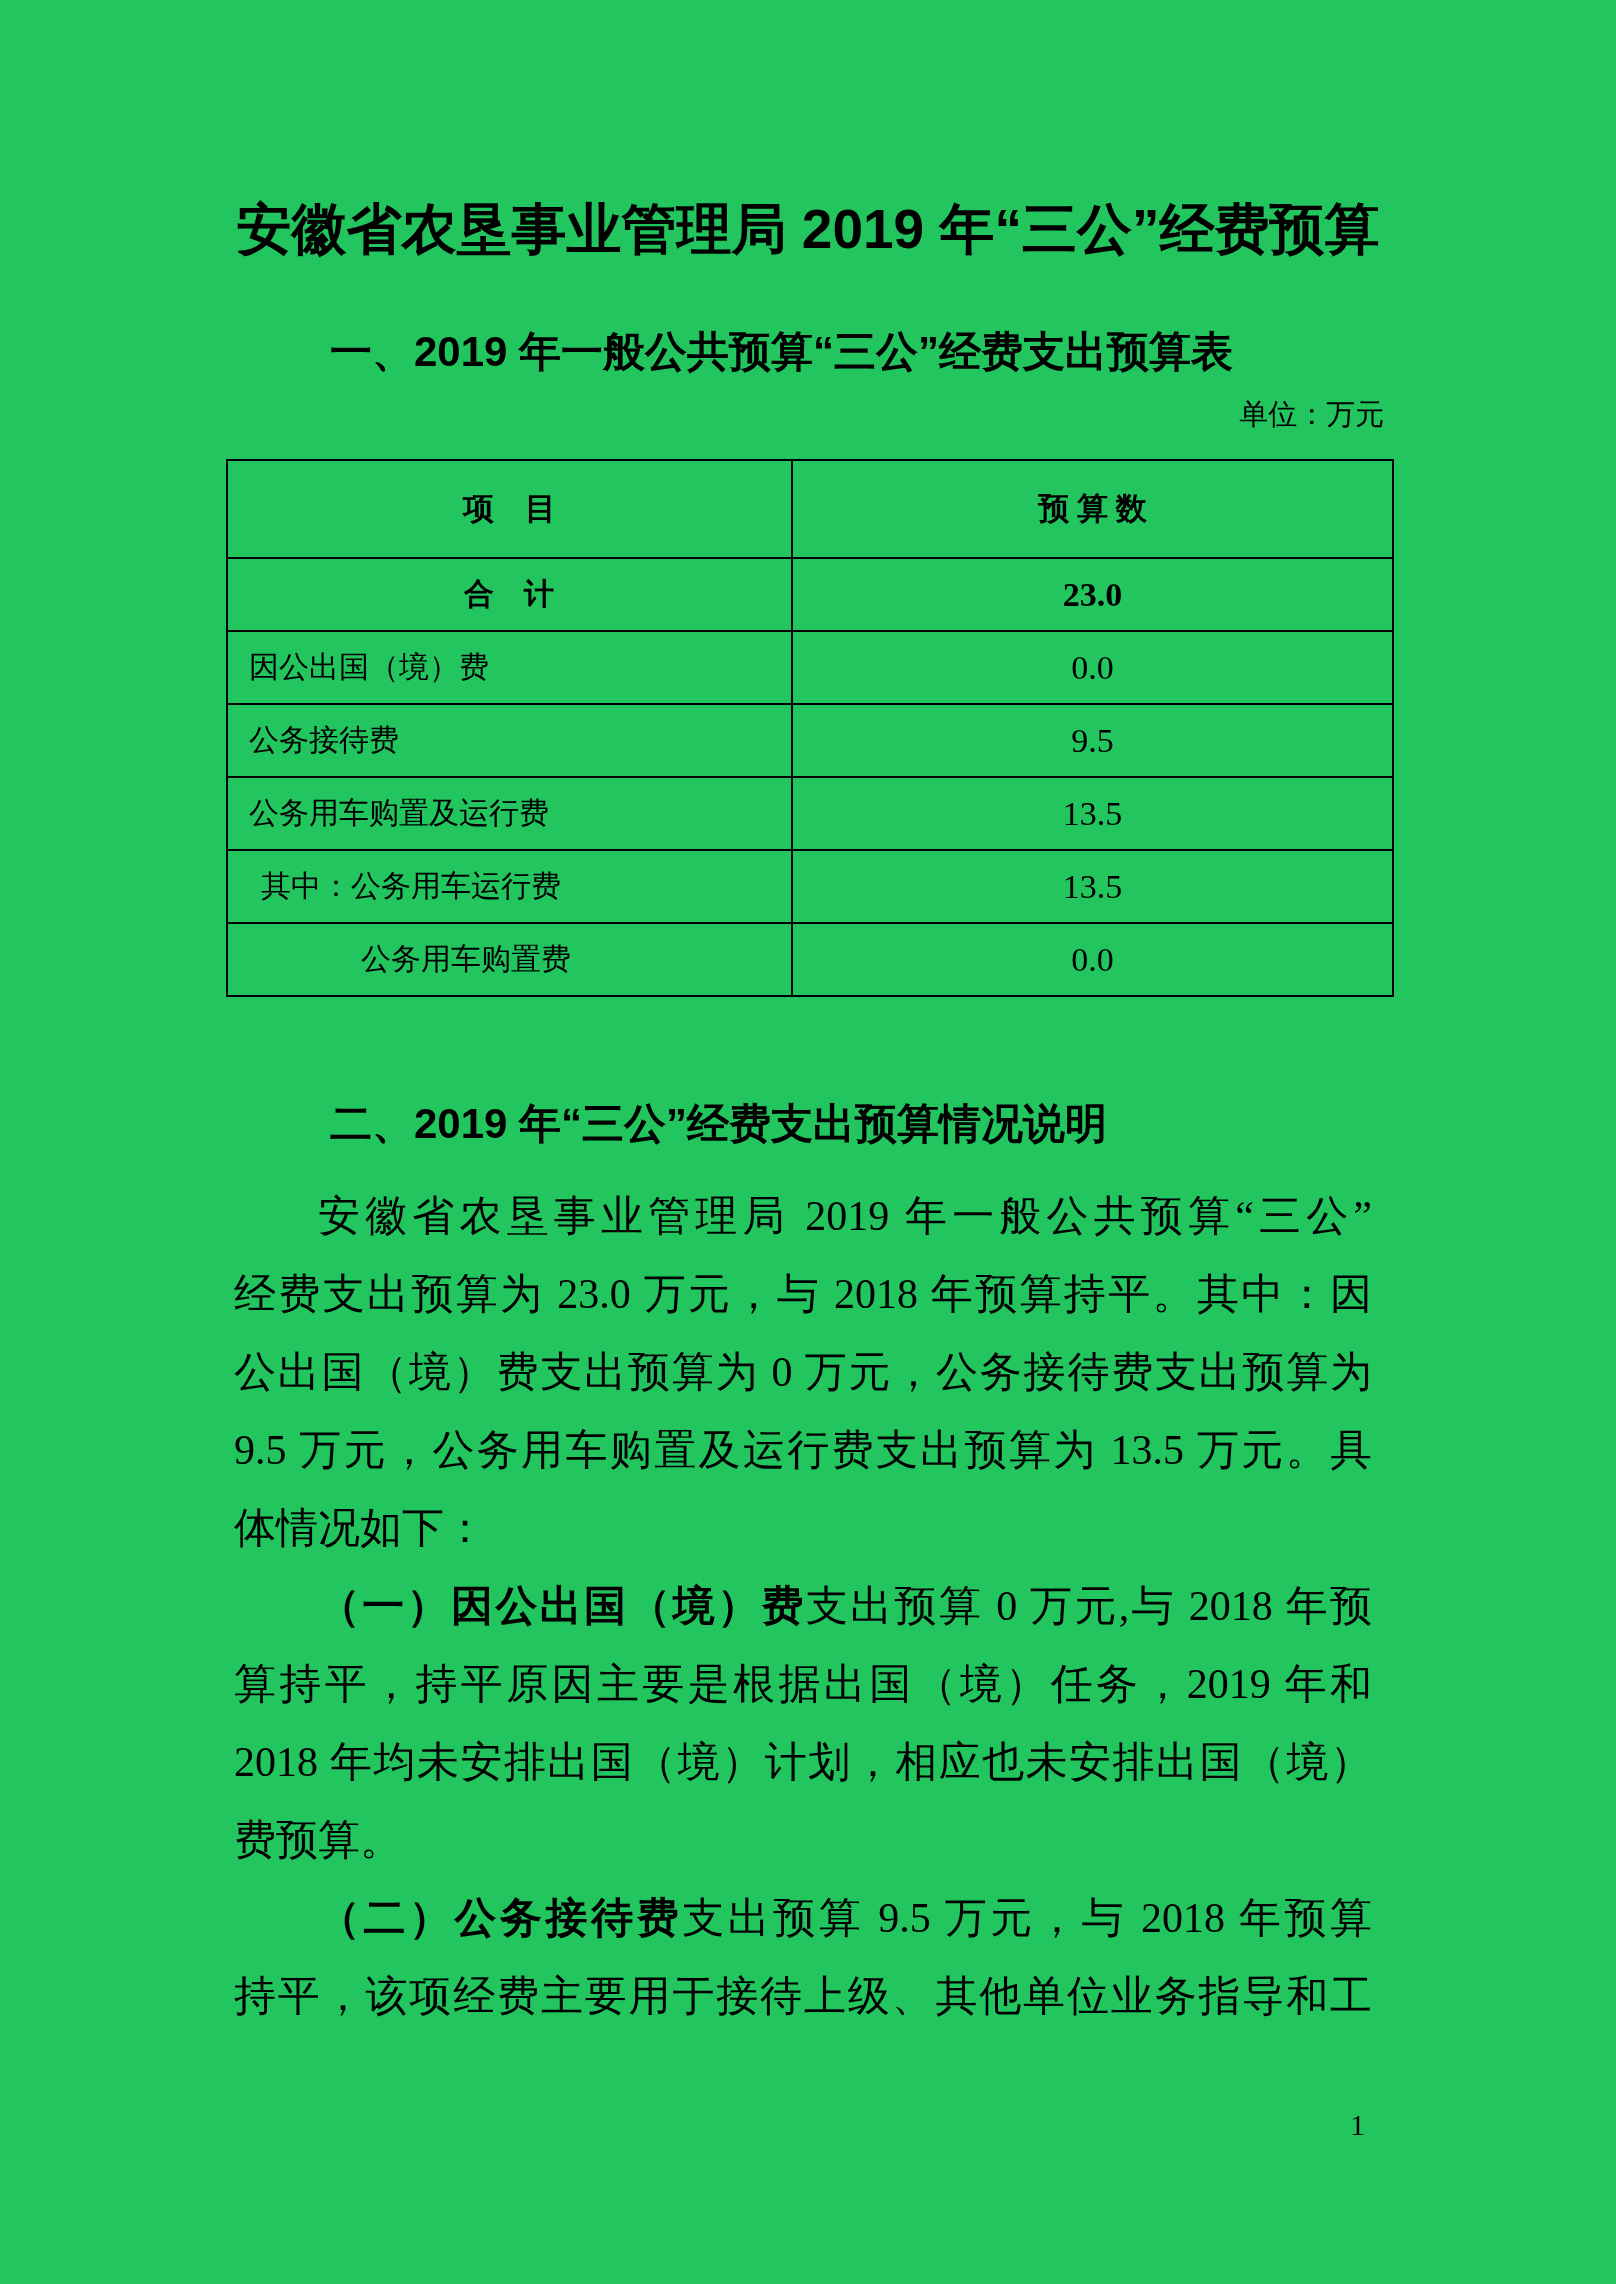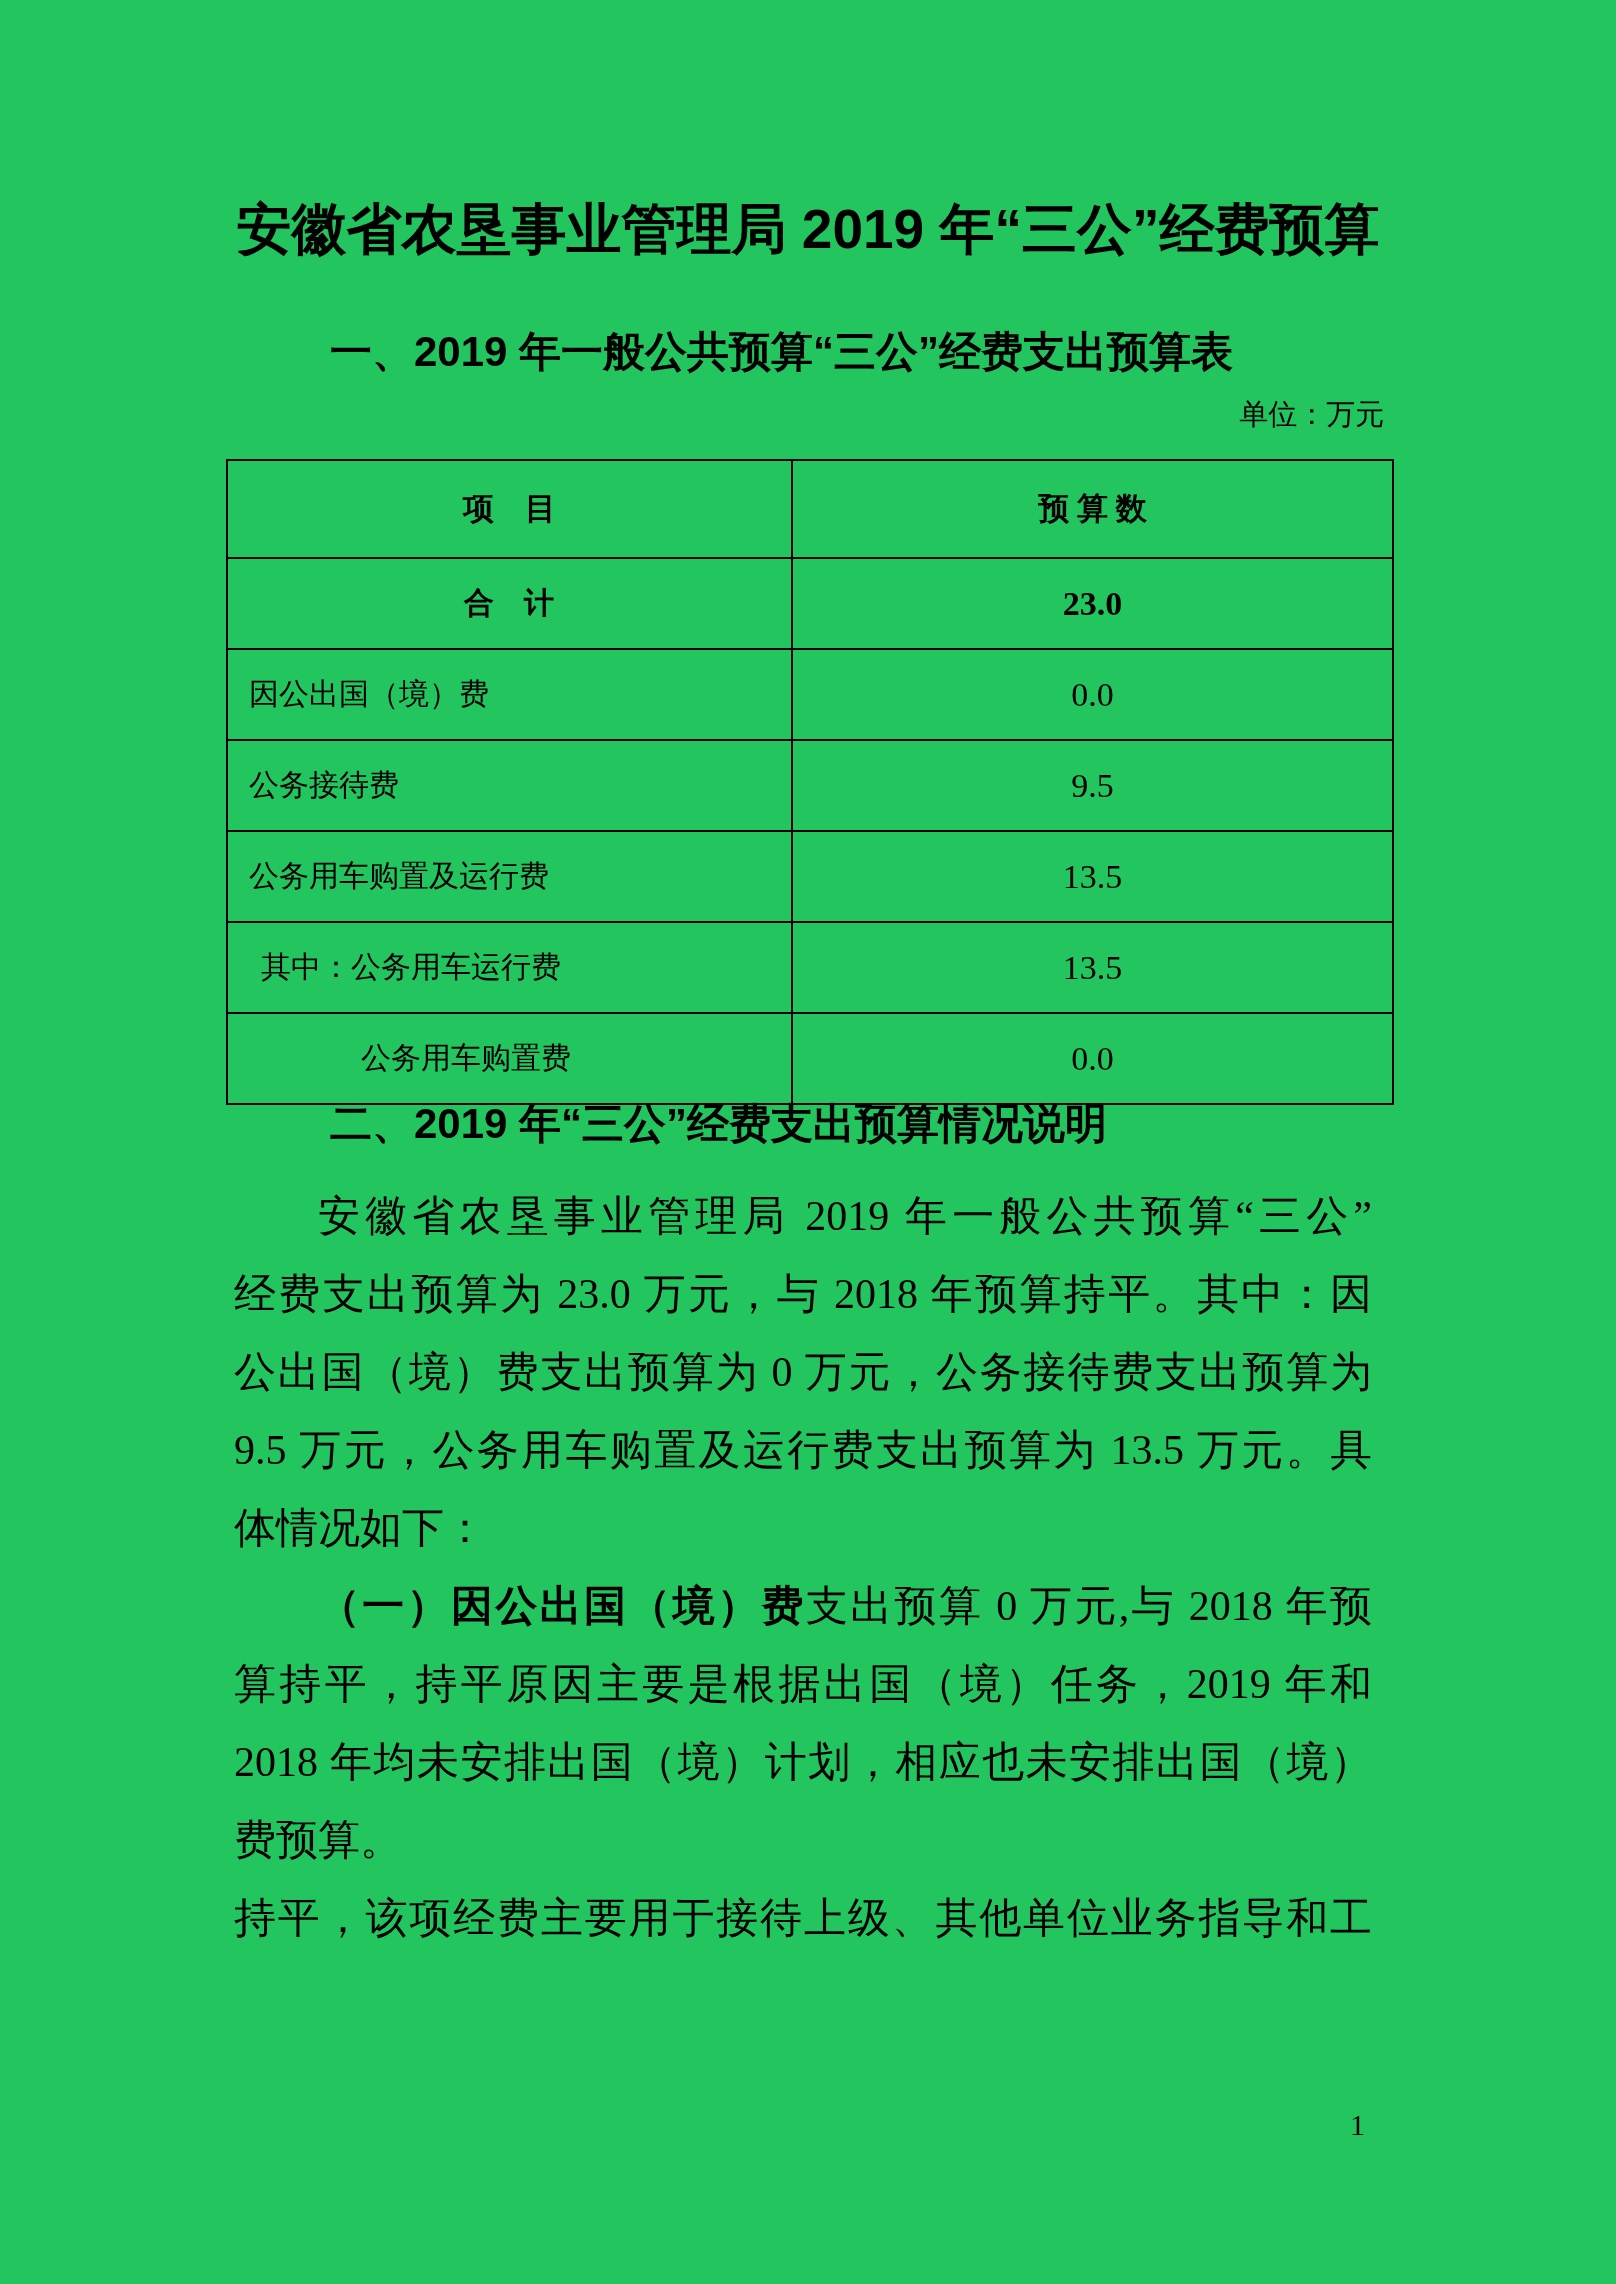--- a/index.html
+++ b/index.html
@@ -47,21 +47,21 @@
     border:2.6px solid #000;
     vertical-align:middle;
     box-sizing:border-box;
   }
   .budget-table thead th {
     height:98px;
     font-size:31px;
     font-weight:bold;
     text-align:center;
   }
-  .budget-table tbody td { height:91px; }
+  .budget-table tbody td { height:73px; }
   .budget-table td.cell-label {
     font-size:30px;
     text-align:left;
     padding-left:21px;
   }
   .budget-table td.cell-label.center {
     text-align:center;
     padding-left:0;
   }
   .budget-table td.cell-label.ind1 { padding-left:33px; }
@@ -143,19 +143,20 @@
   <div class="body-text" id="body-text">
       <div class="body-line indent"><span>安徽省农垦事业管理局 2019 年一般公共预算“三公”</span></div>
       <div class="body-line"><span>经费支出预算为 23.0 万元，与 2018 年预算持平。其中：因</span></div>
       <div class="body-line"><span>公出国（境）费支出预算为 0 万元，公务接待费支出预算为</span></div>
       <div class="body-line"><span>9.5 万元，公务用车购置及运行费支出预算为 13.5 万元。具</span></div>
       <div class="body-line nofill"><span>体情况如下：</span></div>
       <div class="body-line indent"><span class="bold-run">（一）因公出国（境）费</span><span>支出预算 0 万元,与 2018 年预</span></div>
       <div class="body-line"><span>算持平，持平原因主要是根据出国（境）任务，2019 年和</span></div>
       <div class="body-line"><span>2018 年均未安排出国（境）计划，相应也未安排出国（境）</span></div>
       <div class="body-line nofill"><span>费预算。</span></div>
+      <div class="body-line indent"><span class="bold-run">（二）公务接待费</span><span>支出预算 9.5 万元，与 2018 年预算</span></div>
       <div class="body-line"><span>持平，该项经费主要用于接待上级、其他单位业务指导和工</span></div>
     </div>
 
   <div class="page-number">1</div>
 
 </div>
 
 
 </body></html>

